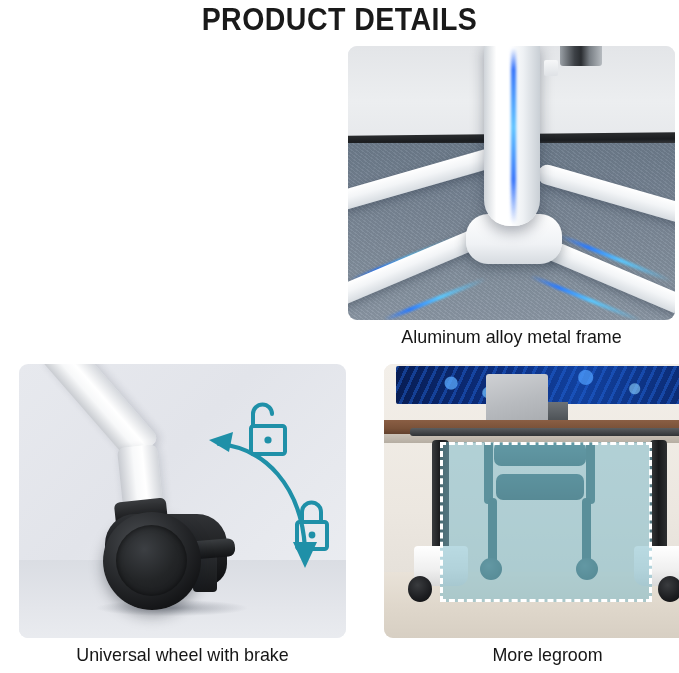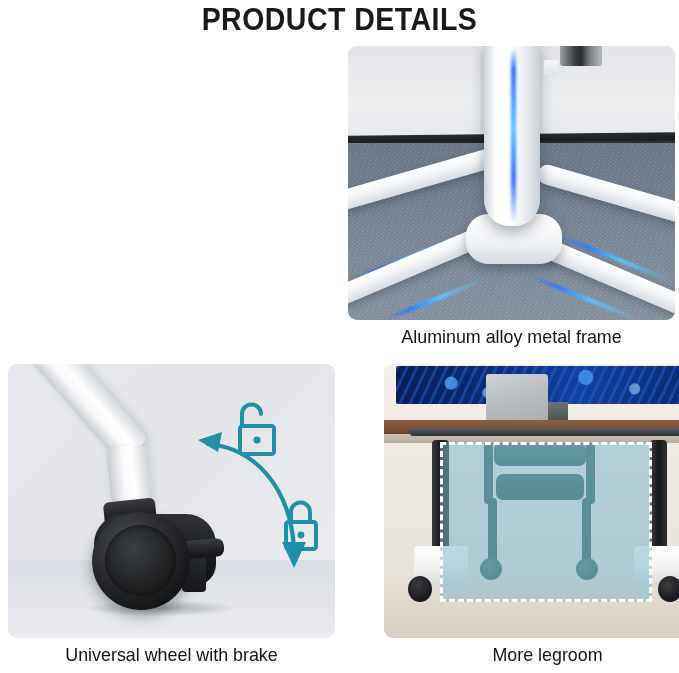--- a/index.html
+++ b/index.html
@@ -46,21 +46,21 @@
     top: 46px;
     width: 671px;
     height: 620px;
   }
   .cell {
     position: absolute;
     width: 327px;
   }
   .cell-tl { left: 0;     top: 0; }
   .cell-tr { left: 344px; top: 0; }
-  .cell-bl { left: 4px;     top: 318px; }
+  .cell-bl { left: 15px;     top: 318px; }
   .cell-br { left: 356px; top: 318px; margin-left: 24px; }
 
   .panel {
     position: relative;
     width: 327px;
     height: 274px;
     border-radius: 9px;
     overflow: hidden;
   }
   .caption {

